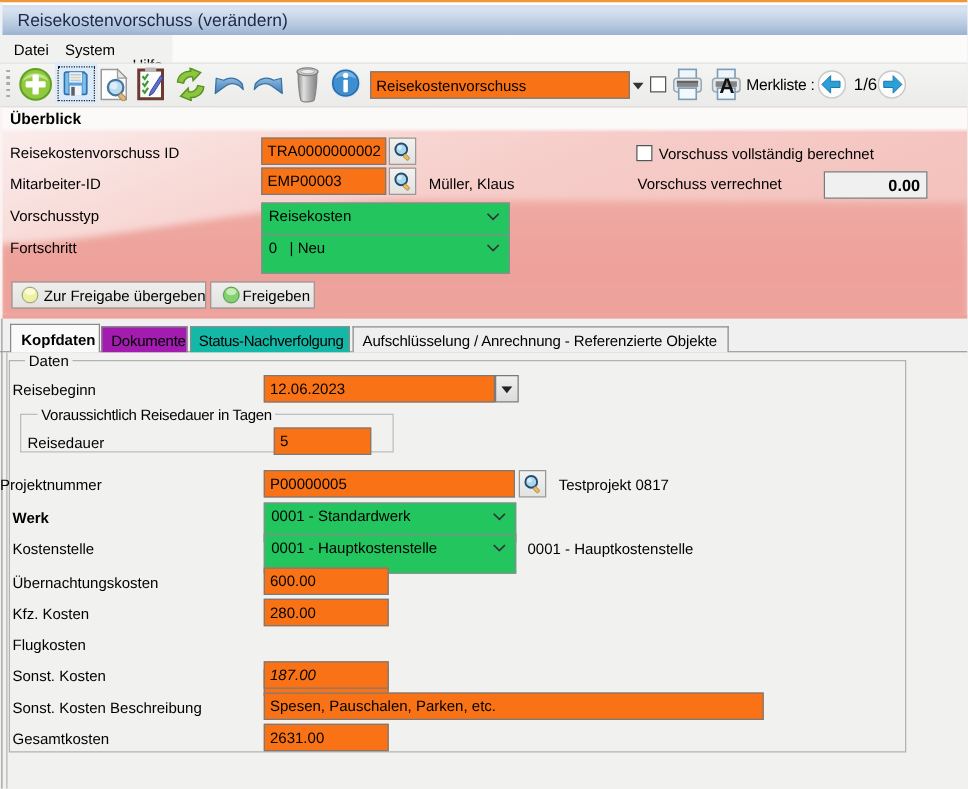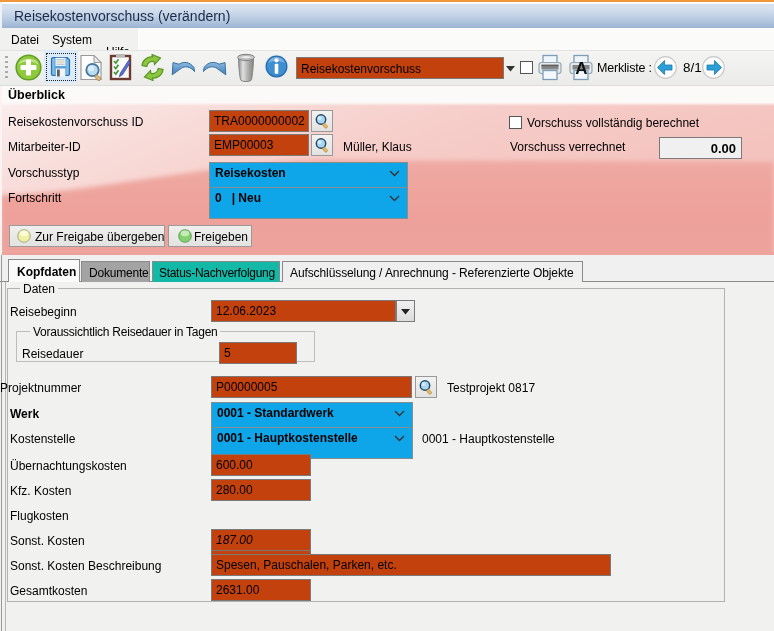--- a/index.html
+++ b/index.html
@@ -1,21 +1,21 @@
 <!DOCTYPE html>
 <html><head>
 <meta charset="utf-8">
 <style>
 * { margin:0; padding:0; box-sizing:border-box; }
 html,body { width:774px; height:631px; overflow:hidden; }
 body { font-family:"Liberation Sans", sans-serif; font-size:12px; background:#f0f0f0; position:relative; }
 .abs { position:absolute; }
 .lbl { position:absolute; font-size:12px; color:#000; white-space:nowrap; }
-.tb { position:absolute; background:#c2410c; border:1px solid #7a7a7a; font-size:12px; color:#000; padding:3px 0 0 4px; height:22px; white-space:nowrap; overflow:hidden; }
-.dd { position:absolute; background:#0ea5e9; border:1px solid #898c8c; font-size:12px; color:#000; padding:3px 0 0 5px; height:32px; white-space:nowrap;font-weight:bold; }
+.tb { position:absolute; background:#f97316; border:1px solid #7a7a7a; font-size:12px; color:#000; padding:3px 0 0 4px; height:22px; white-space:nowrap; overflow:hidden; }
+.dd { position:absolute; background:#22c55e; border:1px solid #898c8c; font-size:12px; color:#000; padding:3px 0 0 5px; height:32px; white-space:nowrap; }
 .dd svg { position:absolute; right:7px; top:7px; }
 .magbtn { position:absolute; width:22px; height:22px; background:linear-gradient(#f2f2f1,#e2e2e0); border:1px solid #999999; }
 </style>
 </head>
 <body>
 
 <div class="abs" style="left:0;top:0;width:774px;height:2px;background:#f0973b;"></div>
 
 <div class="abs" style="left:0;top:2px;width:774px;height:2px;background:#fdfdfd;"></div>
 <div class="abs" style="left:0;top:4px;width:774px;height:24px;background:linear-gradient(#d4e0ee,#d8e2f0 15%,#c6d4e7 45%,#adc2db 78%,#9bb3d1);"></div>
@@ -133,21 +133,21 @@
   <rect x="3.5" y="11" width="17" height="4.5" fill="#858585"></rect>
   <rect x="5" y="16.5" width="14" height="9" fill="#f2f8fd" stroke="#7d9cb5" stroke-width="1.3"></rect>
   <text x="12.5" y="20" font-size="17" font-weight="bold" font-family="Liberation Sans" fill="#111" text-anchor="middle">A</text>
 </svg>
 <div class="lbl" style="left:597px;top:61px;font-size:12.5px;letter-spacing:-0.2px;">Merkliste :</div>
 
 <svg class="abs" style="left:654px;top:56px;" width="23" height="23" viewBox="0 0 23 23">
   <circle cx="11.5" cy="11.5" r="10.8" fill="#fdfdfd" stroke="#c9c9c9" stroke-width="1.2"></circle>
   <path d="M10.5 4.5 L10.5 9 L18 9 L18 14 L10.5 14 L10.5 18.5 L3.5 11.5 Z" fill="#2b9fd8" stroke="#1879aa" stroke-width="0.8"></path>
 </svg>
-<div class="lbl" style="left:683px;top:60px;font-size:13.5px;">8/1</div>
+<div class="lbl" style="left:683px;top:60px;font-size:13.5px;">1/6</div>
 <svg class="abs" style="left:702px;top:56px;" width="23" height="23" viewBox="0 0 23 23">
   <circle cx="11.5" cy="11.5" r="10.8" fill="#fdfdfd" stroke="#c9c9c9" stroke-width="1.2"></circle>
   <path d="M12.5 4.5 L12.5 9 L5 9 L5 14 L12.5 14 L12.5 18.5 L19.5 11.5 Z" fill="#2b9fd8" stroke="#1879aa" stroke-width="0.8"></path>
 </svg>
 
 <svg class="abs" style="left:0;top:86px;" width="774" height="169" viewBox="0 0 774 169">
   <defs>
     <linearGradient id="pgl" x1="0" y1="0" x2="0.9" y2="0.5">
       <stop offset="0" stop-color="#fbf1f0"></stop>
         <stop offset="0.3" stop-color="#f8dcd9"></stop>
@@ -220,21 +220,21 @@
 </svg>
 <div class="abs" style="left:168px;top:225px;width:84px;height:22px;background:linear-gradient(#efefee,#e2e2e0);border:1px solid #9a9a9a;font-size:12px;padding:4px 0 0 25px;white-space:nowrap;">Freigeben</div>
 <svg class="abs" style="left:177px;top:228px;" width="16" height="16" viewBox="0 0 16 16">
   <circle cx="8" cy="8" r="7" fill="#9fb39a" opacity="0.55"></circle>
   <circle cx="8" cy="8" r="6.2" fill="#82d36e" stroke="#5f9a50" stroke-width="0.8"></circle>
   <ellipse cx="8" cy="5.4" rx="4.2" ry="2.8" fill="#c8edba" opacity="0.95"></ellipse>
 </svg>
 
 <div class="abs" style="left:0;top:255px;width:774px;height:27px;background:#f0f0f0;"></div>
 <div class="abs" style="left:0;top:281px;width:774px;height:1px;background:#8a8a8a;"></div>
-<div class="abs" style="left:81px;top:261px;width:69px;height:21px;background:#a3a3a3;border:1px solid #8a8a8a;border-bottom:none;font-size:12px;padding:4px 0 0 7px;white-space:nowrap;overflow:hidden;letter-spacing:-0.2px;">Dokumente</div>
+<div class="abs" style="left:81px;top:261px;width:69px;height:21px;background:#a21caf;border:1px solid #8a8a8a;border-bottom:none;font-size:12px;padding:4px 0 0 7px;white-space:nowrap;overflow:hidden;letter-spacing:-0.2px;">Dokumente</div>
 <div class="abs" style="left:152px;top:261px;width:128px;height:21px;background:#14b8a6;border:1px solid #8a8a8a;border-bottom:none;font-size:12px;padding:4px 0 0 6px;white-space:nowrap;overflow:hidden;letter-spacing:-0.3px;">Status-Nachverfolgung</div>
 <div class="abs" style="left:282px;top:261px;width:301px;height:21px;background:#efefef;border:1px solid #8a8a8a;border-bottom:none;font-size:12px;padding:4px 0 0 7px;white-space:nowrap;overflow:hidden;letter-spacing:-0.1px;">Aufschlüsselung / Anrechnung - Referenzierte Objekte</div>
 <div class="abs" style="left:8px;top:259px;width:72px;height:23px;background:#fafafa;border:1px solid #8a8a8a;border-bottom:none;font-size:12px;font-weight:bold;padding:5px 0 0 8px;white-space:nowrap;overflow:hidden;">Kopfdaten</div>
 
 <div class="abs" style="left:0;top:282px;width:774px;height:349px;background:#f1f1f0;"></div>
 <div class="abs" style="left:1px;top:255px;width:1px;height:376px;background:#9a9a9a;"></div>
 <div class="abs" style="left:5px;top:282px;width:1px;height:349px;background:#b5b5b5;"></div>
 
 <div class="abs" style="left:7px;top:288px;width:718px;height:314px;border:1px solid #b2b2b2;"></div>
 <div class="lbl" style="left:20px;top:282px;background:#f1f1f0;padding:0 3px;">Daten</div>

